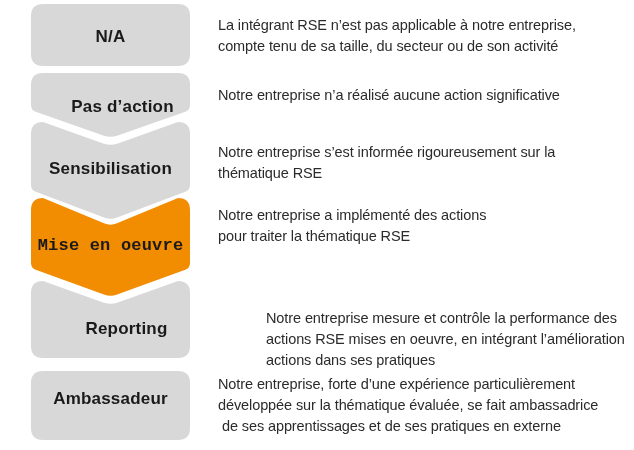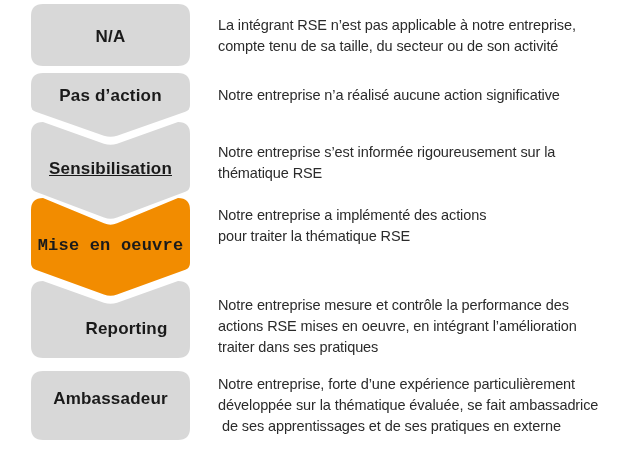--- a/index.html
+++ b/index.html
@@ -32,45 +32,45 @@
   <svg class="shapes" width="634" height="450" viewBox="0 0 634 450" aria-hidden="true">
     <path d="M 31 16 Q 31 4 43 4 L 178 4 Q 190 4 190 16 L 190 54 Q 190 66 178 66 L 43 66 Q 31 66 31 54 Z" fill="#D8D8D8"></path>
     <path d="M 31 85 Q 31 73 43 73 L 178 73 Q 190 73 190 85 L 190 105 Q 190 110 185.3 111.7 L 117.1 135.7 Q 110.5 138 103.9 135.7 L 35.7 111.7 Q 31 110 31 105 Z" fill="#D8D8D8"></path>
     <path d="M 31 134 Q 31 122 43 122 L 103.9 143.7 Q 110.5 146 117.1 143.7 L 178 122 Q 190 122 190 134 L 190 185 Q 190 190 185.3 191.8 L 117 217.5 Q 110.5 220 104.0 217.5 L 35.7 191.8 Q 31 190 31 185 Z" fill="#D8D8D8"></path>
     <path d="M 31 210 Q 31 198 43 198 L 104 223.3 Q 110.5 226 117.0 223.3 L 178 198 Q 190 198 190 210 L 190 263 Q 190 268 185.3 269.7 L 117.1 294.6 Q 110.5 297 103.9 294.6 L 35.7 269.7 Q 31 268 31 263 Z" fill="#F28C00"></path>
     <path d="M 31 293 Q 31 281 43 281 L 103.9 302.7 Q 110.5 305 117.1 302.7 L 178 281 Q 190 281 190 293 L 190 346 Q 190 358 178 358 L 43 358 Q 31 358 31 346 Z" fill="#D8D8D8"></path>
     <path d="M 31 383 Q 31 371 43 371 L 178 371 Q 190 371 190 383 L 190 428 Q 190 440 178 440 L 43 440 Q 31 440 31 428 Z" fill="#D8D8D8"></path>
   </svg>
 
   <div class="level-label" style="top:4px;height:66px;">N/A</div>
-  <div class="level-label" style="top:73px;height:45px;">Pas d’action</div>
-  <div class="level-label" style="top:148px;height:42px;text-decoration:underline;">Sensibilisation</div>
+  <div class="level-label" style="top:84px;height:45px;margin-left:12px;">Pas d’action</div>
+  <div class="level-label" style="top:148px;height:42px;">Sensibilisation</div>
   <div class="level-label" style="top:224px;height:42px;font-family:Liberation Mono, monospace;">Mise en oeuvre</div>
   <div class="level-label" style="top:303px;height:51px;margin-left:16px;">Reporting</div>
   <div class="level-label" style="top:371px;height:56px;">Ambassadeur</div>
 
   <div class="desc" style="top:15px;">
       <div class="desc-line"><span>La intégrant RSE n’est </span><span class="b">pas applicable</span><span> à notre entreprise,</span></div>
       <div class="desc-line"><span>compte tenu de sa taille, du secteur ou de son activité</span></div>
     </div>
   <div class="desc" style="top:142px;">
       <div class="desc-line"><span>Notre entreprise s’est </span><span class="b">informée rigoureusement</span><span> sur la</span></div>
       <div class="desc-line"><span>thématique RSE</span></div>
     </div>
   <div class="desc" style="top:85px;">
       <div class="desc-line"><span>Notre entreprise n’a réalisé </span><span class="b">aucune action</span><span> significative</span></div>
     </div>
   <div class="desc" style="top:205px;">
       <div class="desc-line"><span>Notre entreprise a implémenté des </span><span class="b">actions</span></div>
       <div class="desc-line"><span>pour traiter la thématique RSE</span></div>
     </div>
-  <div class="desc" style="top:295px;">
+  <div class="desc" style="top:308px;margin-left:48px;">
       <div class="desc-line"><span>Notre entreprise mesure et contrôle la </span><span class="b">performance</span><span> des</span></div>
       <div class="desc-line"><span>actions RSE mises en oeuvre, en intégrant l’amélioration</span></div>
-      <div class="desc-line"><span>traiter dans ses pratiques</span></div>
+      <div class="desc-line"><span>actions dans ses pratiques</span></div>
     </div>
   <div class="desc" style="top:374px;">
       <div class="desc-line"><span>Notre entreprise, forte d’une expérience particulièrement</span></div>
       <div class="desc-line"><span>développée sur la thématique évaluée, se fait </span><span class="b">ambassadrice</span></div>
       <div class="desc-line"><span> de ses apprentissages et de ses pratiques en externe</span></div>
     </div>
 
 </div>
 
 </body></html>

